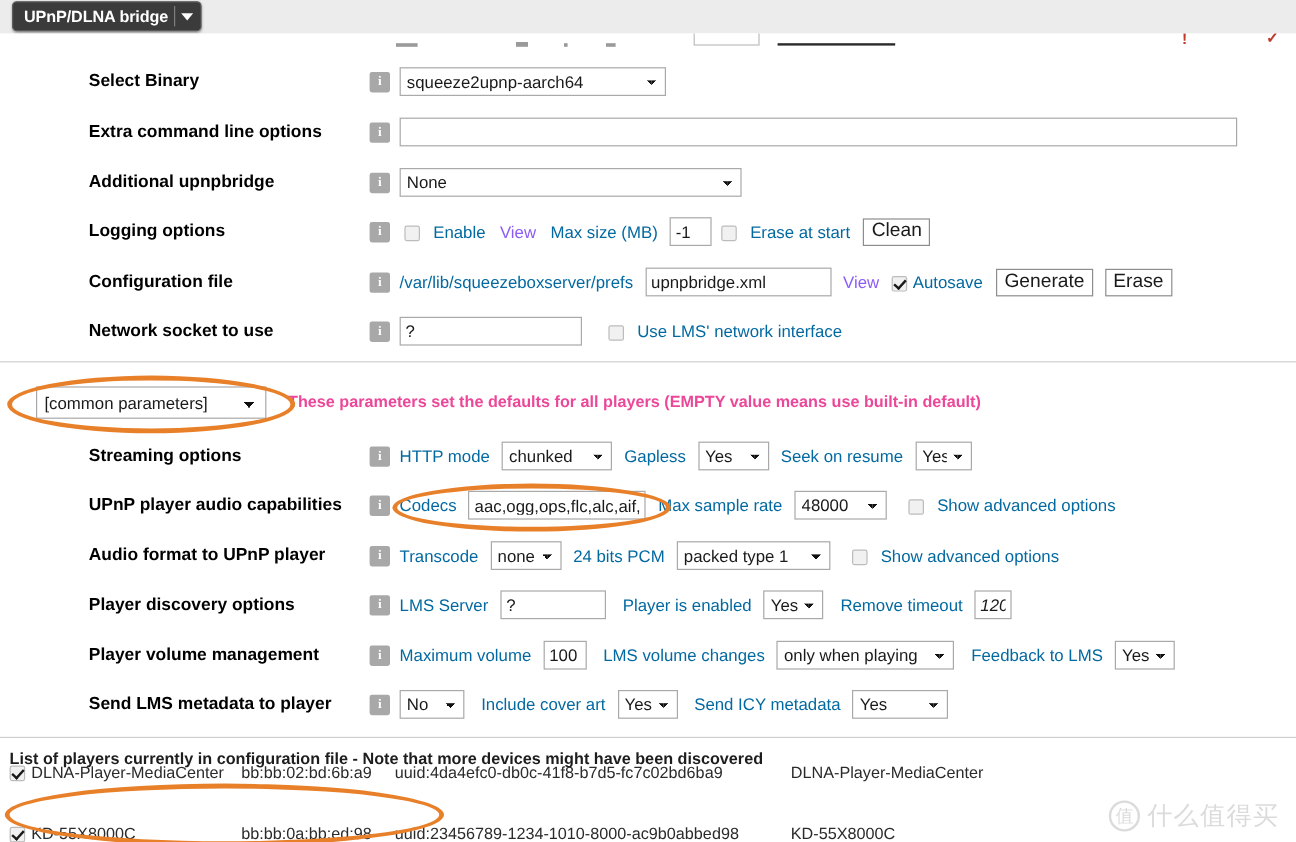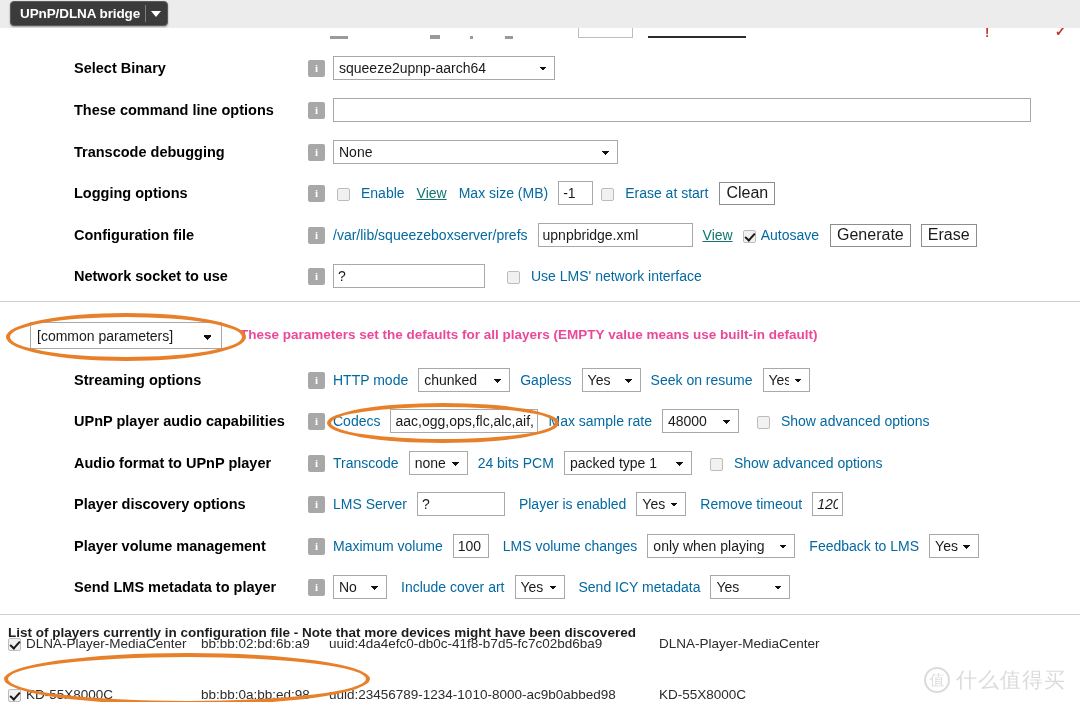--- a/index.html
+++ b/index.html
@@ -170,22 +170,21 @@
   input.cb:checked::after {
     content: "";
     position: absolute; left: 3px; top: 0px;
     width: 4px; height: 8px;
     border: solid #1a1a1a;
     border-width: 0 2px 2px 0;
     transform: rotate(42deg);
   }
 
   .link {
-    font-size: 14px; color: #0f766e;
-    text-decoration: underline;
+    font-size: 14px; color: #8b5cf6;
     margin: 0 6px;
     cursor: pointer;
   }
 
   
   .hr {
     position: absolute; left: 0; width: 1080px; height: 1px;
     background: #cfcfcf;
   }
 
@@ -293,29 +292,29 @@
       <div class="rowlabel">Select Binary</div>
       <div class="fields">
         <span class="info-i">i</span>
         <select class="sel nomarginleft" style="width:222px;">
           <option>squeeze2upnp-aarch64</option>
         </select>
       </div>
     </div>
 
     <div class="row" style="top:62px;">
-      <div class="rowlabel">These command line options</div>
+      <div class="rowlabel">Extra command line options</div>
       <div class="fields">
         <span class="info-i">i</span>
         <input class="txt nomarginleft" style="width: 698px;" type="text" value="">
       </div>
     </div>
 
     <div class="row" style="top:104px;">
-      <div class="rowlabel">Transcode debugging</div>
+      <div class="rowlabel">Additional upnpbridge</div>
       <div class="fields">
         <span class="info-i">i</span>
         <select class="sel nomarginleft" style="width:285px;">
           <option>None</option>
         </select>
       </div>
     </div>
 
     <div class="row" style="top:145px;">
       <div class="rowlabel">Logging options</div>

